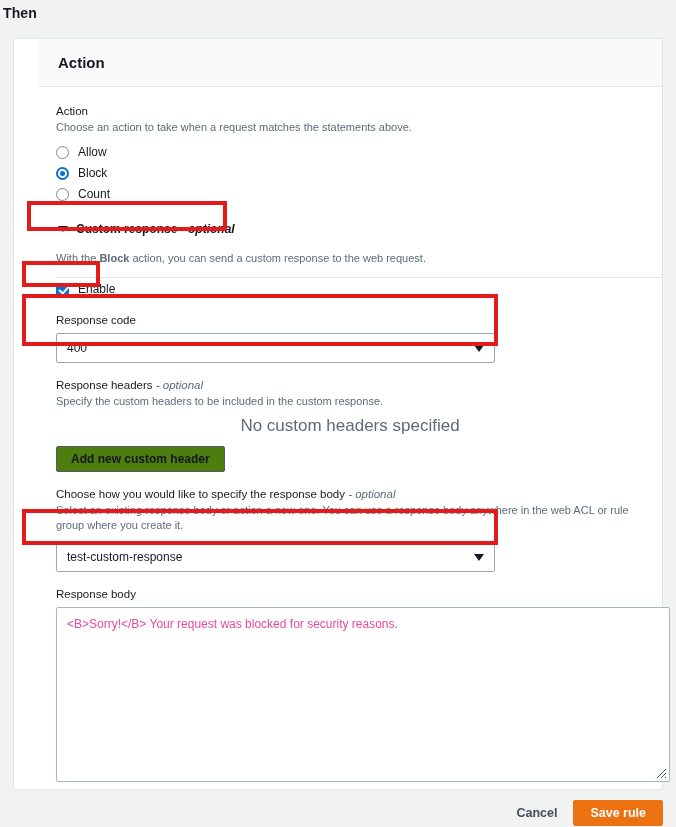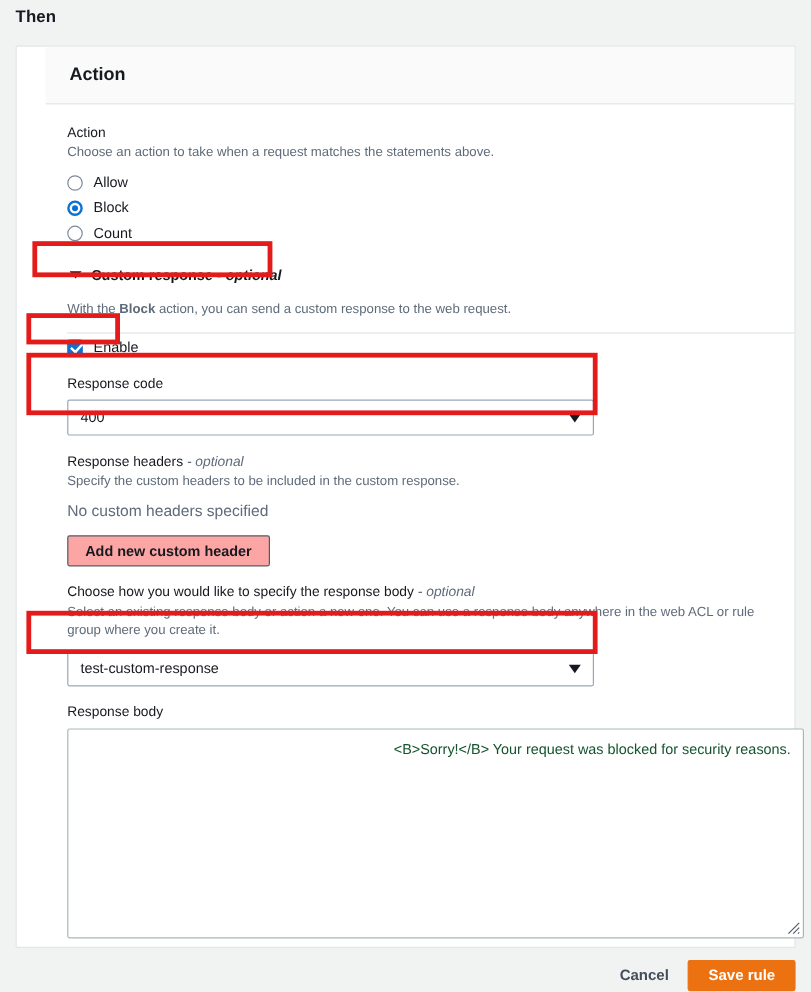--- a/index.html
+++ b/index.html
@@ -14,21 +14,21 @@
     font-family: "Liberation Sans", sans-serif;
     font-size: 12px;
     color: #16191f;
     overflow: hidden;
     position: relative;
   }
 
   
   .section-heading {
     position: absolute;
-    left: 13px;
+    left: 3px;
     top: 5px;
     font-size: 14px;
     font-weight: bold;
     color: #16191f;
     letter-spacing: 0.1px;
   }
 
   
   .card {
     position: absolute;
@@ -212,41 +212,40 @@
 
   
   .btn-secondary {
     display: inline-flex;
     align-items: center;
     justify-content: center;
     height: 26px;
     padding: 0 14px;
     border: 1px solid #545b64;
     border-radius: 2px;
-    background: #fca5a5;
+    background: #4d7c0f;
     font-size: 12px;
     font-weight: bold;
     color: #16191f;
     font-family: "Liberation Sans", sans-serif;
     cursor: pointer;
   }
 
   
   .textarea-box {
     height: 175px;
     border: 1px solid #aab7b8;
     border-radius: 2px;
     background: #ffffff;
     padding: 8px 10px;
     font-size: 12px;
-    color: #14532d;
+    color: #ec4899;
     line-height: 16px;
     position: relative;
     overflow: hidden;
-    text-align: right;
   }
   .resize-handle {
     position: absolute;
     right: 2px;
     bottom: 2px;
     width: 11px;
     height: 11px;
   }
 
   
@@ -346,21 +345,21 @@
     
     <div class="field-label" style="margin-top:14px;">Response code</div>
     <div class="select-box" style="margin-top:5px; width:439px;">
       <span class="select-value">400</span>
       <span class="select-caret"></span>
     </div>
 
     
     <div class="field-label" style="margin-top:14px;"><span>Response headers</span><span class="optional"> - optional</span></div>
     <div class="field-desc">Specify the custom headers to be included in the custom response.</div>
-    <div class="field-desc" style="margin-top:9px; font-size:13px; color:#5f6b7a;">No custom headers specified</div>
+    <div class="field-desc" style="margin-top:9px; font-size:17px; color:#5f6b7a;text-align:center;">No custom headers specified</div>
 
     <button class="btn-secondary" style="margin-top:13px;">Add new custom header</button>
 
     
     <div class="field-label" style="margin-top:14px;"><span>Choose how you would like to specify the response body</span><span class="optional"> - optional</span></div>
     <div class="field-desc" style="max-width:600px;">Select an existing response body or action a new one. You can use a response body anywhere in the web ACL or rule group where you create it.</div>
 
     <div class="select-box" style="margin-top:9px; width:439px;">
       <span class="select-value">test-custom-response</span>
       <span class="select-caret"></span>

